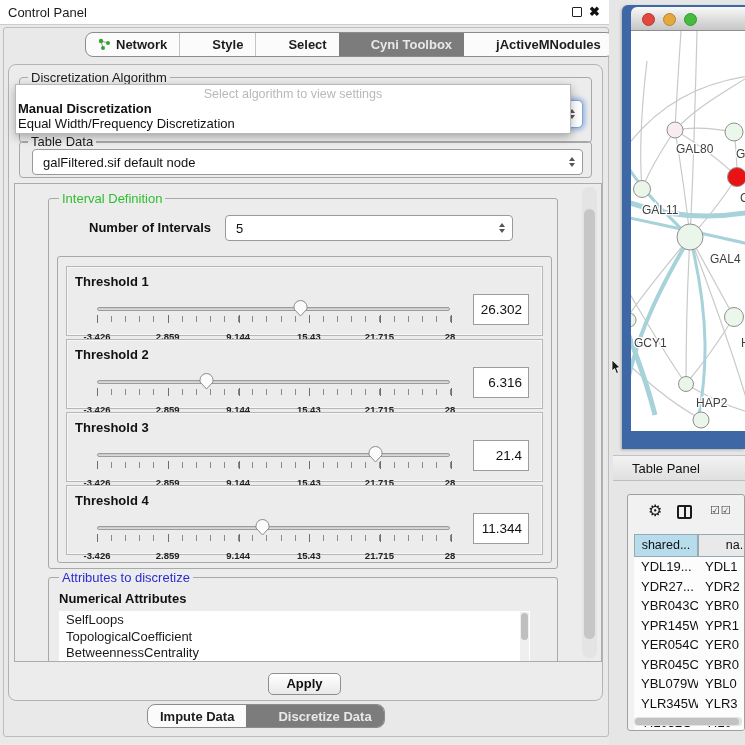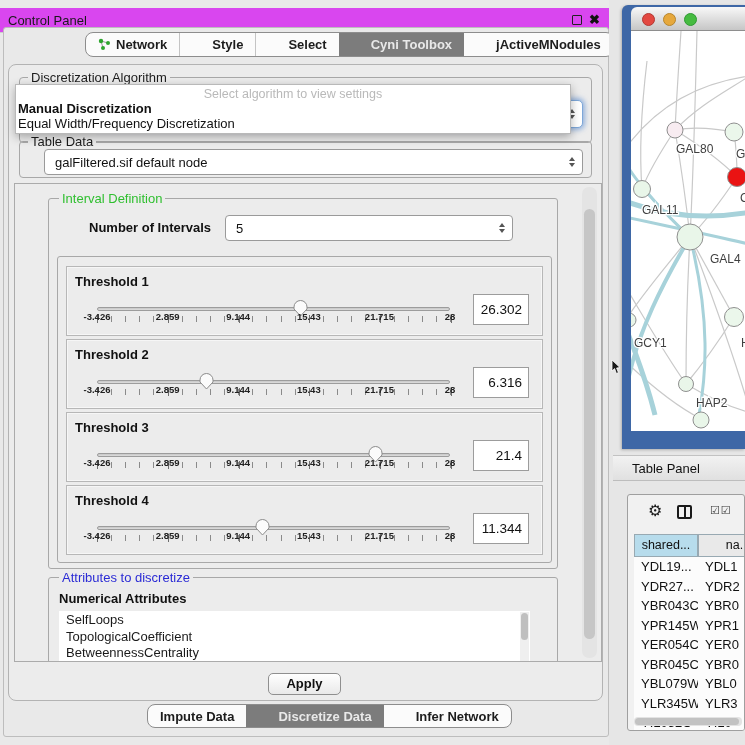--- a/index.html
+++ b/index.html
@@ -1,21 +1,21 @@
 <!DOCTYPE html>
 <html><head>
 <meta charset="utf-8">
 <style>
   * { margin:0; padding:0; box-sizing:border-box; }
   html,body { width:745px; height:745px; }
   body { font-family:"Liberation Sans", sans-serif; background:#e9e9e9; position:relative; overflow:hidden; }
   .abs { position:absolute; }
 
   
-  #cp-titlebar { left:0; top:0; width:612px; height:25px; background:#d946ef; border-bottom:1px solid #cccccc;margin-top:8px; }
+  #cp-titlebar { left:0; top:0; width:612px; height:25px; background:#ffffff; border-bottom:1px solid #cccccc; }
   #cp-title { left:8px; top:5px; font-size:13px; color:#1a1a1a; }
   #float-icon { left:572px; top:7px; width:10px; height:10px; border:1.7px solid #222; border-radius:1px; }
   #close-icon { left:589px; top:4px; font-size:13px; font-weight:bold; color:#111; }
 
   #cp-frame { left:3px; top:27px; width:606px; height:710px; border:1px solid #bdbdbd; border-radius:3px; background:#e9e9e9; }
 
   .tabbar { display:flex; background:#fbfbfb; border:1px solid #8d8d8d; border-radius:8px; overflow:hidden; align-items:stretch; }
   .tab { display:flex; align-items:center; padding:0 12px; font-size:13px; font-weight:600; color:#1c1c1c; white-space:nowrap; }
   .tab + .tab { border-left:1px solid #c4c4c4;padding-left:32px; }
   .tab.selected { background:#7c7c7c; color:#e9e9e9; border-left:none; }
@@ -37,42 +37,42 @@
 
   #algo-group { left:10px; top:12px; width:573px; height:66px; }
   #algo-combo { left:8px; top:22px; right:8px; height:28px; border:1px solid #7ea7d8; border-radius:5px; box-shadow:0 0 5px 2px rgba(90,140,210,0.6); }
 
   #algo-popup { left:6px; top:19px; width:556px; height:50px; background:#fff; border:1px solid #b9b9b9; box-shadow:0 3px 9px rgba(0,0,0,0.3); z-index:60; }
   #algo-popup .ph { text-align:center; color:#b9b9b9; font-size:12.5px; padding-top:2px; height:16px; }
   #algo-popup .item { font-size:13px; color:#111; padding-left:2px; height:15px; line-height:15px; }
   #algo-popup .item.bold { font-weight:bold; }
 
   #tabledata-group { left:10px; top:76px; width:573px; height:37px; }
-  #tabledata-combo { left:24px; top:7px; right:8px; height:26px; }
+  #tabledata-combo { left:12px; top:7px; right:8px; height:26px; }
 
   #scrollbox { left:5px; top:118px; width:588px; height:479px; border:1px solid #ababab; background:#ececec; overflow:hidden; }
   .vsb-track { position:absolute; right:4px; top:3px; bottom:3px; width:15px; background:#e4e4e4; border-radius:7px; }
   .vsb-thumb { position:absolute; left:2px; width:11px; background:#c6c6c6; border-radius:6px; }
 
   #interval-group { left:33px; top:14px; width:510px; height:371px; border-radius:3px; }
   #interval-group > .group-title { color:#2fbf2f; left:10px; }
   #noi-label { left:40px; top:21px; font-size:13px; font-weight:bold; color:#111; }
   #noi-spinner { left:176px; top:16px; width:288px; height:26px; }
 
   #thr-group { left:8px; top:57px; width:495px; height:307px; border:1px solid #a8a8a8; border-radius:3px; }
   #thr-group > .group-title { color:#2b2bd5; left:18px; }
   .thr-panel { position:relative; margin:3px 8px; height:70px; border:1px solid #b7b7b7; background:#ececec; box-shadow:inset 0 0 0 1px #f6f6f6; }
   .thr-panel:first-child { margin-top:9px; }
   .thr-label { position:absolute; left:8px; top:7px; font-size:13px; font-weight:bold; color:#111; }
   .thr-track { position:absolute; left:30px; top:40px; width:353px; height:4px; background:linear-gradient(#c6c6c6,#dedede); border:1px solid #9c9c9c; border-radius:3px; }
   .thr-thumb { position:absolute; top:32px; width:15px; height:18px; }
   .ticks { position:absolute; left:30px; top:49px; width:354px; height:6px;
            background-image:repeating-linear-gradient(to right,#8a8a8a 0px,#8a8a8a 1px,transparent 1px,transparent 14.12px); }
   .tick-major { position:absolute; top:-1px; width:1px; height:8px; background:#6e6e6e; }
-  .tick-labels { position:absolute; left:30px; top:44px; width:353px; height:12px; }
+  .tick-labels { position:absolute; left:30px; top:64px; width:353px; height:12px; }
   .tick-label { position:absolute; transform:translateX(-50%); font-size:9.5px; font-weight:bold; color:#222; white-space:nowrap; }
   .thr-value { position:absolute; left:406px; top:27px; width:56px; height:31px; background:#fff; border:1px solid #9c9c9c; font-size:13.5px; color:#111; text-align:right; line-height:30px; padding-right:6px; }
 
   #attr-group { left:33px; top:393px; width:510px; height:130px; border-radius:3px; }
   #attr-group > .group-title { color:#2b2bd5; left:10px; }
   #attr-sub { left:10px; top:13px; font-size:13px; font-weight:bold; color:#111; }
   #attr-list { position:absolute; left:10px; top:33px; width:471px; height:90px; background:#ffffff; overflow:hidden; }
   .attr-item { font-size:13px; color:#1a1a1a; padding:1px 0 0 7px; height:16.5px; }
   #attr-sb { position:absolute; right:1px; top:1px; width:9px; height:88px; background:#efefef; }
   #attr-sb .thumb { position:absolute; left:1px; top:1px; width:7px; height:27px; background:#bfbfbf; border-radius:4px; }
@@ -312,23 +312,20 @@
 
   <div id="apply-btn" class="abs">Apply</div>
 </div>
 
 <div id="bottom-tabs" class="abs tabbar">
     <div class="tab">
       <span>Impute Data</span>
     </div>
     <div class="tab selected">
       <span>Discretize Data</span>
-    </div>
-    <div class="tab">
-      <span>Infer Network</span>
     </div>
   </div>
 
 <div id="right-bg" class="abs"></div>
 
 <div id="net-window" class="abs">
   <div id="net-titlebar">
     <div class="light" style="left:11px; background:#e34840; border:1px solid #b13832;"></div>
     <div class="light" style="left:32px; background:#e6a83c; border:1px solid #b6852c;"></div>
     <div class="light" style="left:53px; background:#46bb40; border:1px solid #2f9a33;"></div>

